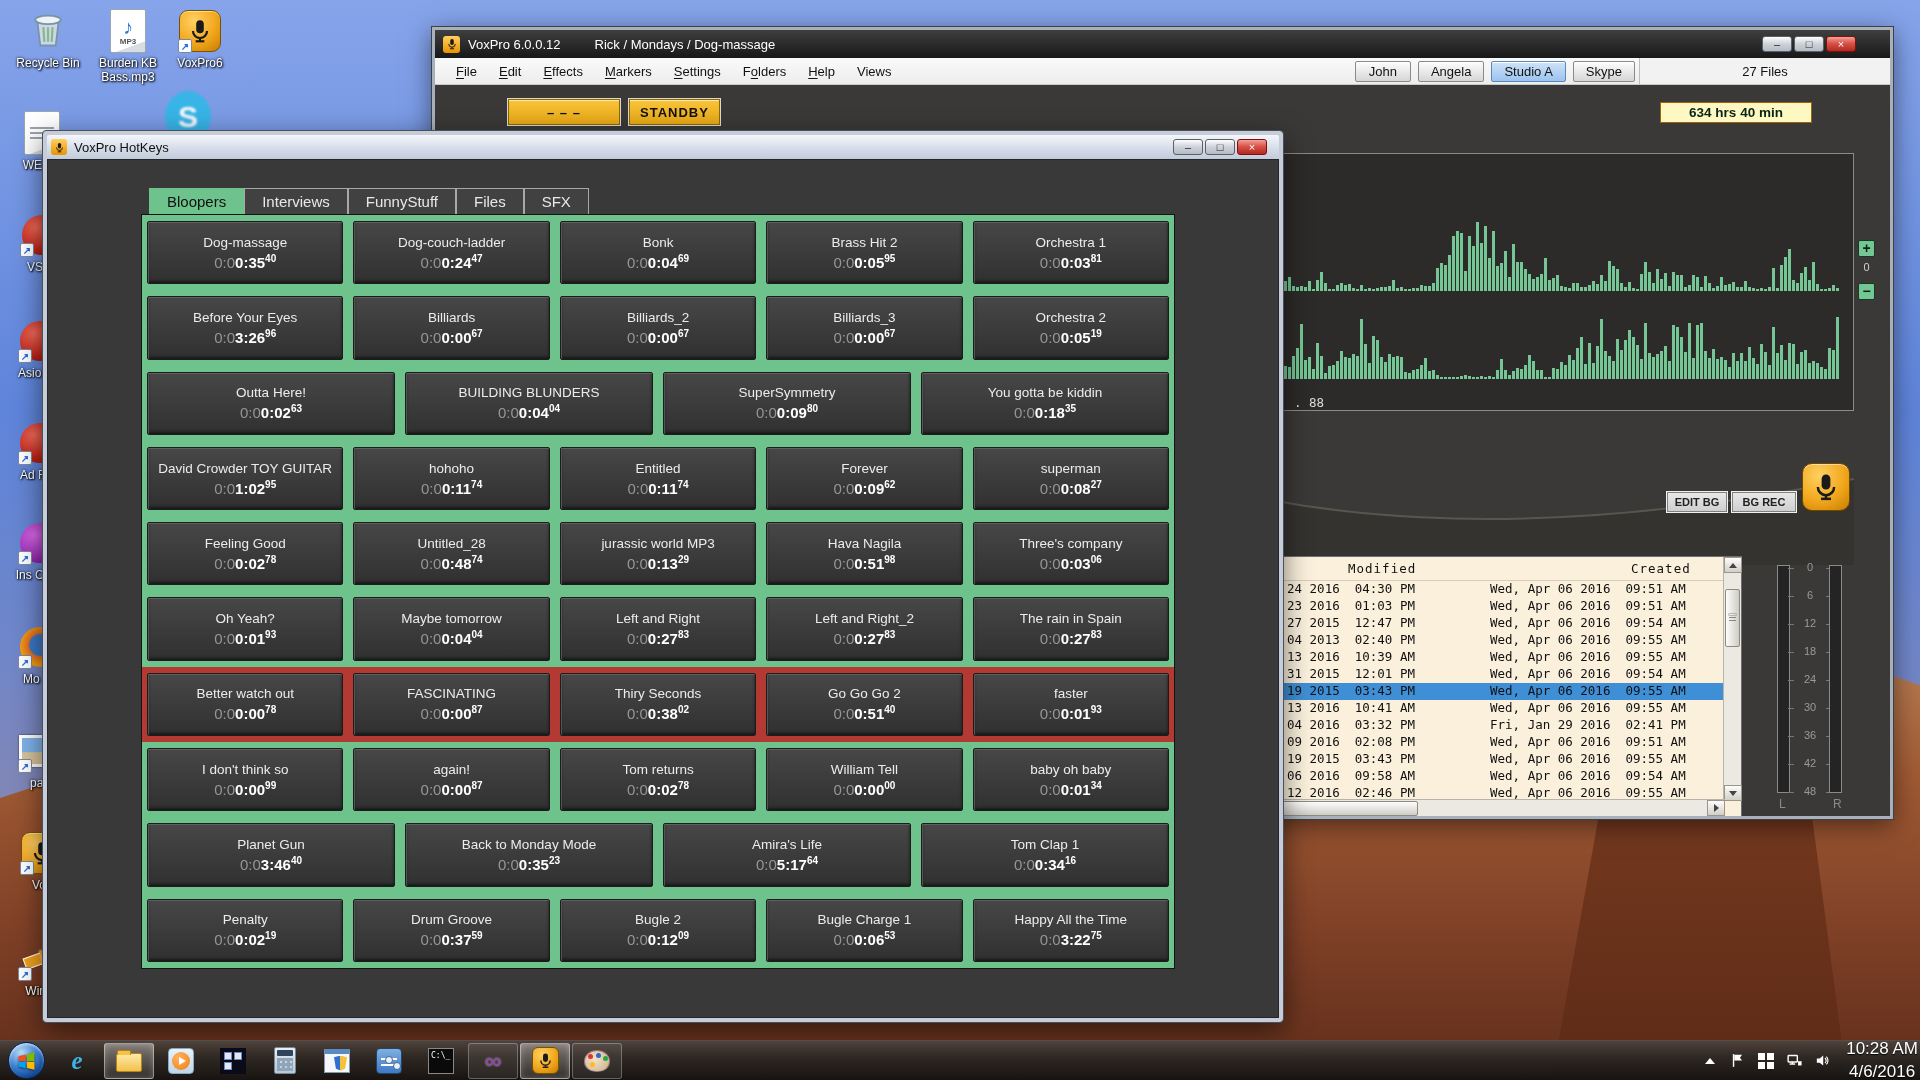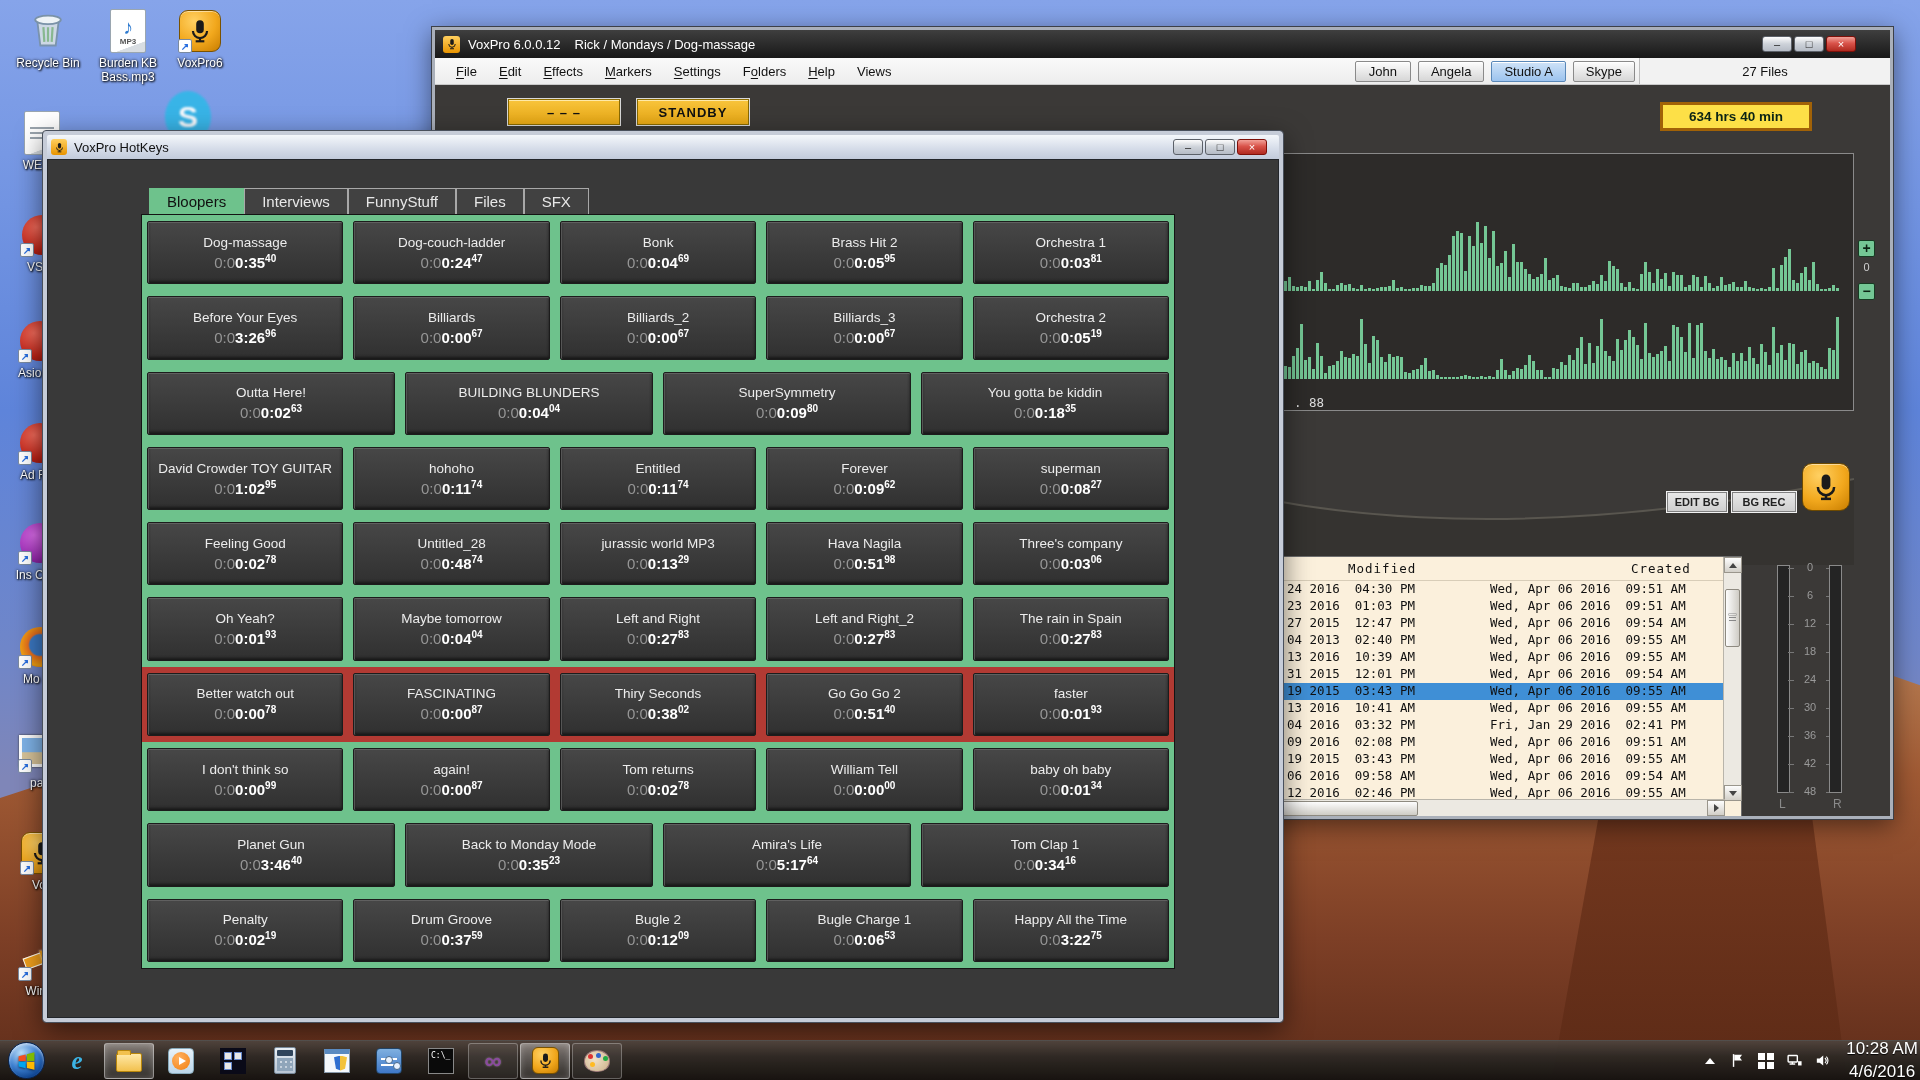--- a/index.html
+++ b/index.html
@@ -51,41 +51,41 @@
 
   
   #main-window{left:432px;top:27px;width:1461px;height:792px;z-index:5;
       border:3px solid #aab0ba;outline:1px solid #3c4048;background:#3b3937;box-shadow:0 6px 24px rgba(0,0,0,.5);}
   #mw-titlebar{height:28px;background:linear-gradient(180deg,#45engage 0%,#222 100%);
       background:linear-gradient(180deg,#3f3f3f,#181818);display:flex;align-items:center;padding:0 8px;color:#fff;}
   #mw-titlebar .ticon{width:17px;height:17px;border-radius:3px;background:linear-gradient(180deg,#ffcf5e,#e89400);
       display:flex;align-items:center;justify-content:center;margin-right:8px;}
   #mw-titlebar .ticon svg{width:12px;height:12px;}
   #mw-title-version{font-size:13px;}
-  #mw-title-path{font-size:13px;margin-left:14px;text-align:center;}
+  #mw-title-path{font-size:13px;margin-left:34px;text-align:center;}
   #mw-caps{margin-left:auto;margin-right:26px;display:flex;}
   #mw-menubar{height:27px;background:linear-gradient(180deg,#fafafa,#ededed);border-bottom:1px solid #c9c9c9;
       display:flex;align-items:center;}
   #mw-menus{display:flex;align-items:center;padding-left:10px;}
   .menu-item{font-size:13px;color:#111;padding:4px 11px;}
   .menu-item u{text-underline-offset:2px;}
   #mw-userbtns{margin-left:auto;display:flex;align-items:center;padding-right:4px;}
   .user-btn{min-width:56px;padding:2px 12px;margin-left:7px;font-size:13px;text-align:center;color:#111;
       border:1px solid #8a8a8a;border-radius:2px;background:linear-gradient(180deg,#fdfdfd,#d6d6d6);box-shadow:0 1px 0 #fff inset;}
   .user-btn.active{background:linear-gradient(180deg,#cfe3f8,#9cc3ee);border-color:#5a88b8;}
   #mw-files-label{width:251px;align-self:stretch;display:flex;align-items:center;justify-content:center;
       border-left:1px solid #bdbdbd;font-size:13px;color:#111;background:#f2f2f2;}
   #mw-content{position:relative;height:calc(100% - 55px);background:#3b3937;overflow:hidden;}
 
   .amber-btn{position:absolute;height:26px;background:linear-gradient(180deg,#f8c43c,#e8a814);border:1px solid #8a6a00;
       box-shadow:0 0 0 1px #d8d8d8,inset 0 1px 0 #ffe9a8;color:#111;font-weight:bold;font-size:13px;
       display:flex;align-items:center;justify-content:center;letter-spacing:1px;}
   #dash-btn{left:73px;top:14px;width:112px;}
-  #standby-btn{left:202px;top:14px;width:112px;}
-  #time-badge{position:absolute;left:1225px;top:17px;width:152px;height:29px;background:#fde047;border:3px solid #a16207;
+  #standby-btn{left:194px;top:14px;width:91px;}
+  #time-badge{position:absolute;left:1225px;top:17px;width:152px;height:21px;background:#fef9c3;border:1px solid #a16207;
       color:#0c2414;font-weight:bold;font-size:13.5px;display:flex;align-items:center;justify-content:center;}
 
   #wave-frame{position:absolute;left:662px;top:68px;width:757px;height:258px;border:1px solid #8a8a8a;background:#2d2b29;}
   .wave-strip{position:absolute;left:6px;width:742px;display:flex;align-items:flex-end;overflow:hidden;}
   #wave1{top:55px;height:82px;}
   #wave2{top:163px;height:62px;}
   .wbar{width:3px;margin-right:1px;background:#74c795;flex:0 0 auto;}
   .wave-ctrl{position:absolute;width:17px;height:17px;background:#74c795;border:1px solid #163a22;border-radius:2px;
       color:#0c2414;font-weight:bold;font-size:14px;line-height:14px;text-align:center;}
   #wave-plus{left:1423px;top:155px;}

